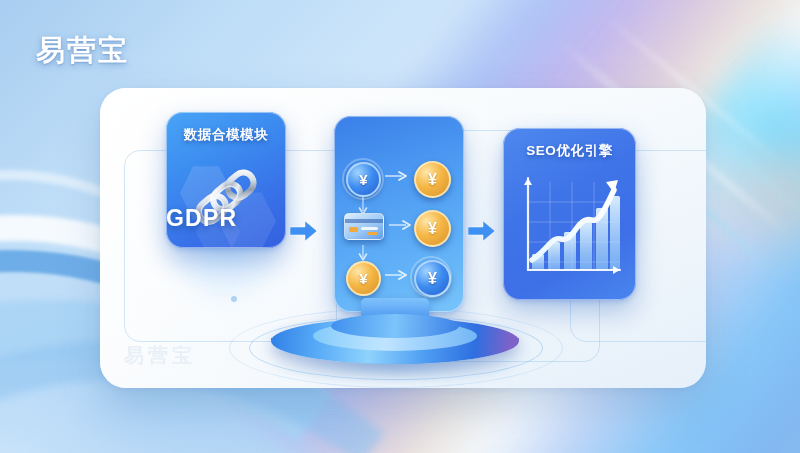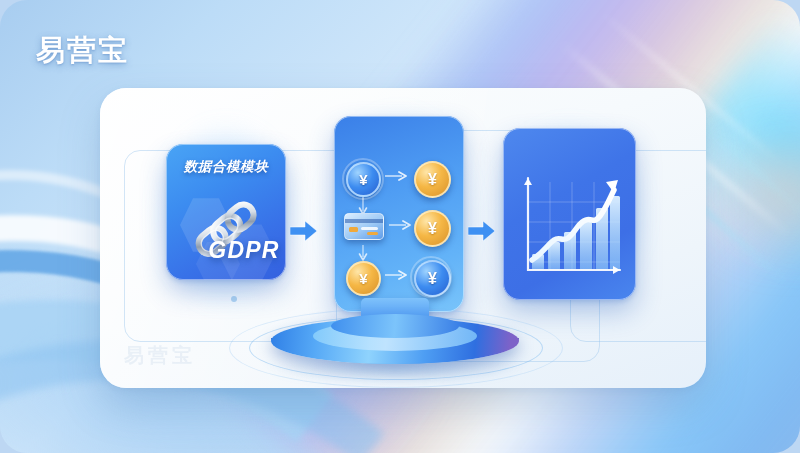--- a/index.html
+++ b/index.html
@@ -1,21 +1,21 @@
 <!DOCTYPE html>
 <html><head>
 <meta charset="utf-8">
 <style>
   html,body{margin:0;padding:0;}
   body{
     width:800px;height:453px;overflow:hidden;
     font-family:"Liberation Sans","DejaVu Sans",sans-serif;
     background:#bdd7f3;
   }
-  .stage{position:relative;width:800px;height:453px;overflow:hidden;border-radius:27px;}
+  .stage{position:relative;width:800px;height:453px;overflow:hidden;}
 
   
   .bg-base{
     position:absolute;inset:0;
     background:linear-gradient(135deg,#a8cdf0 0%,#bcdcf7 18%,#cfe6fa 38%,#bcd9f5 60%,#aac9ee 80%,#9dbfe9 100%);
   }
   .bg-iris{
     position:absolute;left:44%;top:-30%;width:80%;height:170%;
     transform:rotate(38deg);
     background:linear-gradient(90deg,
@@ -112,22 +112,22 @@
   }
   .card::after{
     content:"";position:absolute;inset:0;border-radius:17px;
     border:1.4px solid rgba(255,255,255,.45);pointer-events:none;
   }
   .card-glow{
     position:absolute;border-radius:24px;
     background:radial-gradient(ellipse at center,rgba(120,190,255,.55),rgba(120,190,255,0) 70%);
     filter:blur(9px);
   }
-  .c1{left:166px;top:144px;width:120px;height:136px;
-      background:linear-gradient(150deg,#49a4f5 0%,#3c8cf0 35%,#3871e8 70%,#3460df 100%);font-style:italic;}
+  .c1{left:166px;top:112px;width:120px;height:136px;
+      background:linear-gradient(150deg,#49a4f5 0%,#3c8cf0 35%,#3871e8 70%,#3460df 100%);}
   .c2{left:334px;top:116px;width:130px;height:196px;
       background:linear-gradient(160deg,#3a7fe8 0%,#4f9df3 40%,#63b3f8 75%,#79c4fa 100%);}
   .c3{left:503px;top:128px;width:133px;height:172px;
       background:linear-gradient(150deg,#4e88ee 0%,#3f74e8 40%,#3d6fe6 70%,#4a86ee 100%);}
   .g1{left:152px;top:118px;width:148px;height:192px;}
   .g2{left:320px;top:106px;width:158px;height:216px;}
   .g3{left:489px;top:118px;width:161px;height:192px;}
 
   .card-title{
     position:absolute;left:0;right:0;top:14px;text-align:center;
@@ -139,24 +139,23 @@
   
   .hex{position:absolute;background:rgba(255,255,255,.12);
        clip-path:polygon(25% 4%,75% 4%,100% 50%,75% 96%,25% 96%,0% 50%);}
   .hexa{left:14px;top:52px;width:52px;height:58px;}
   .hexb{left:52px;top:78px;width:58px;height:62px;background:rgba(255,255,255,.09);}
   .hexc{left:30px;top:96px;width:44px;height:48px;background:rgba(255,255,255,.07);}
 
   
   .chain{position:absolute;left:18px;top:46px;width:86px;height:86px;}
   .gdpr{
-    position:absolute;left:0;right:0;bottom:16px;text-align:center;
+    position:absolute;left:0;right:0;bottom:16px;
     color:#fff;font-size:23px;font-weight:700;letter-spacing:1.2px;
     text-shadow:0 3px 6px rgba(20,60,140,.6);
-    padding-left:36px;
   }
 
   
   .paygrid{position:absolute;left:10px;top:46px;width:110px;height:132px;}
   .pcell{position:absolute;width:34px;height:34px;}
   .coin{
     width:31px;height:31px;border-radius:50%;position:relative;
     display:flex;align-items:center;justify-content:center;
     color:#fff;font-size:15px;font-weight:700;
     box-shadow:0 3px 6px rgba(15,45,110,.4);
@@ -353,20 +352,21 @@
         <path d="M15 1 L22 5 L15 9" stroke="rgba(255,255,255,.85)" stroke-width="1.8" fill="none" stroke-linecap="round" stroke-linejoin="round"></path>
       </svg>
       <div class="pcell" style="left:70px;top:98px;">
         <div class="coin coin-blue" style="width:33px;height:33px;font-size:16px;">¥</div>
         <div class="coin-halo"></div>
       </div>
     </div>
   </div>
 
   <div class="card c3">
+    <div class="card-title">SEO优化引擎</div>
 
     <svg class="seo" viewBox="0 0 112 122">
       <defs>
         <linearGradient id="bargrad" x1="0" y1="1" x2="0" y2="0">
           <stop offset="0%" stop-color="#9fd6fb" stop-opacity=".55"></stop>
           <stop offset="100%" stop-color="#dff1ff" stop-opacity=".95"></stop>
         </linearGradient>
         <linearGradient id="linegrad" x1="0" y1="1" x2="1" y2="0">
           <stop offset="0%" stop-color="#eaf6ff"></stop>
           <stop offset="100%" stop-color="#ffffff"></stop>

